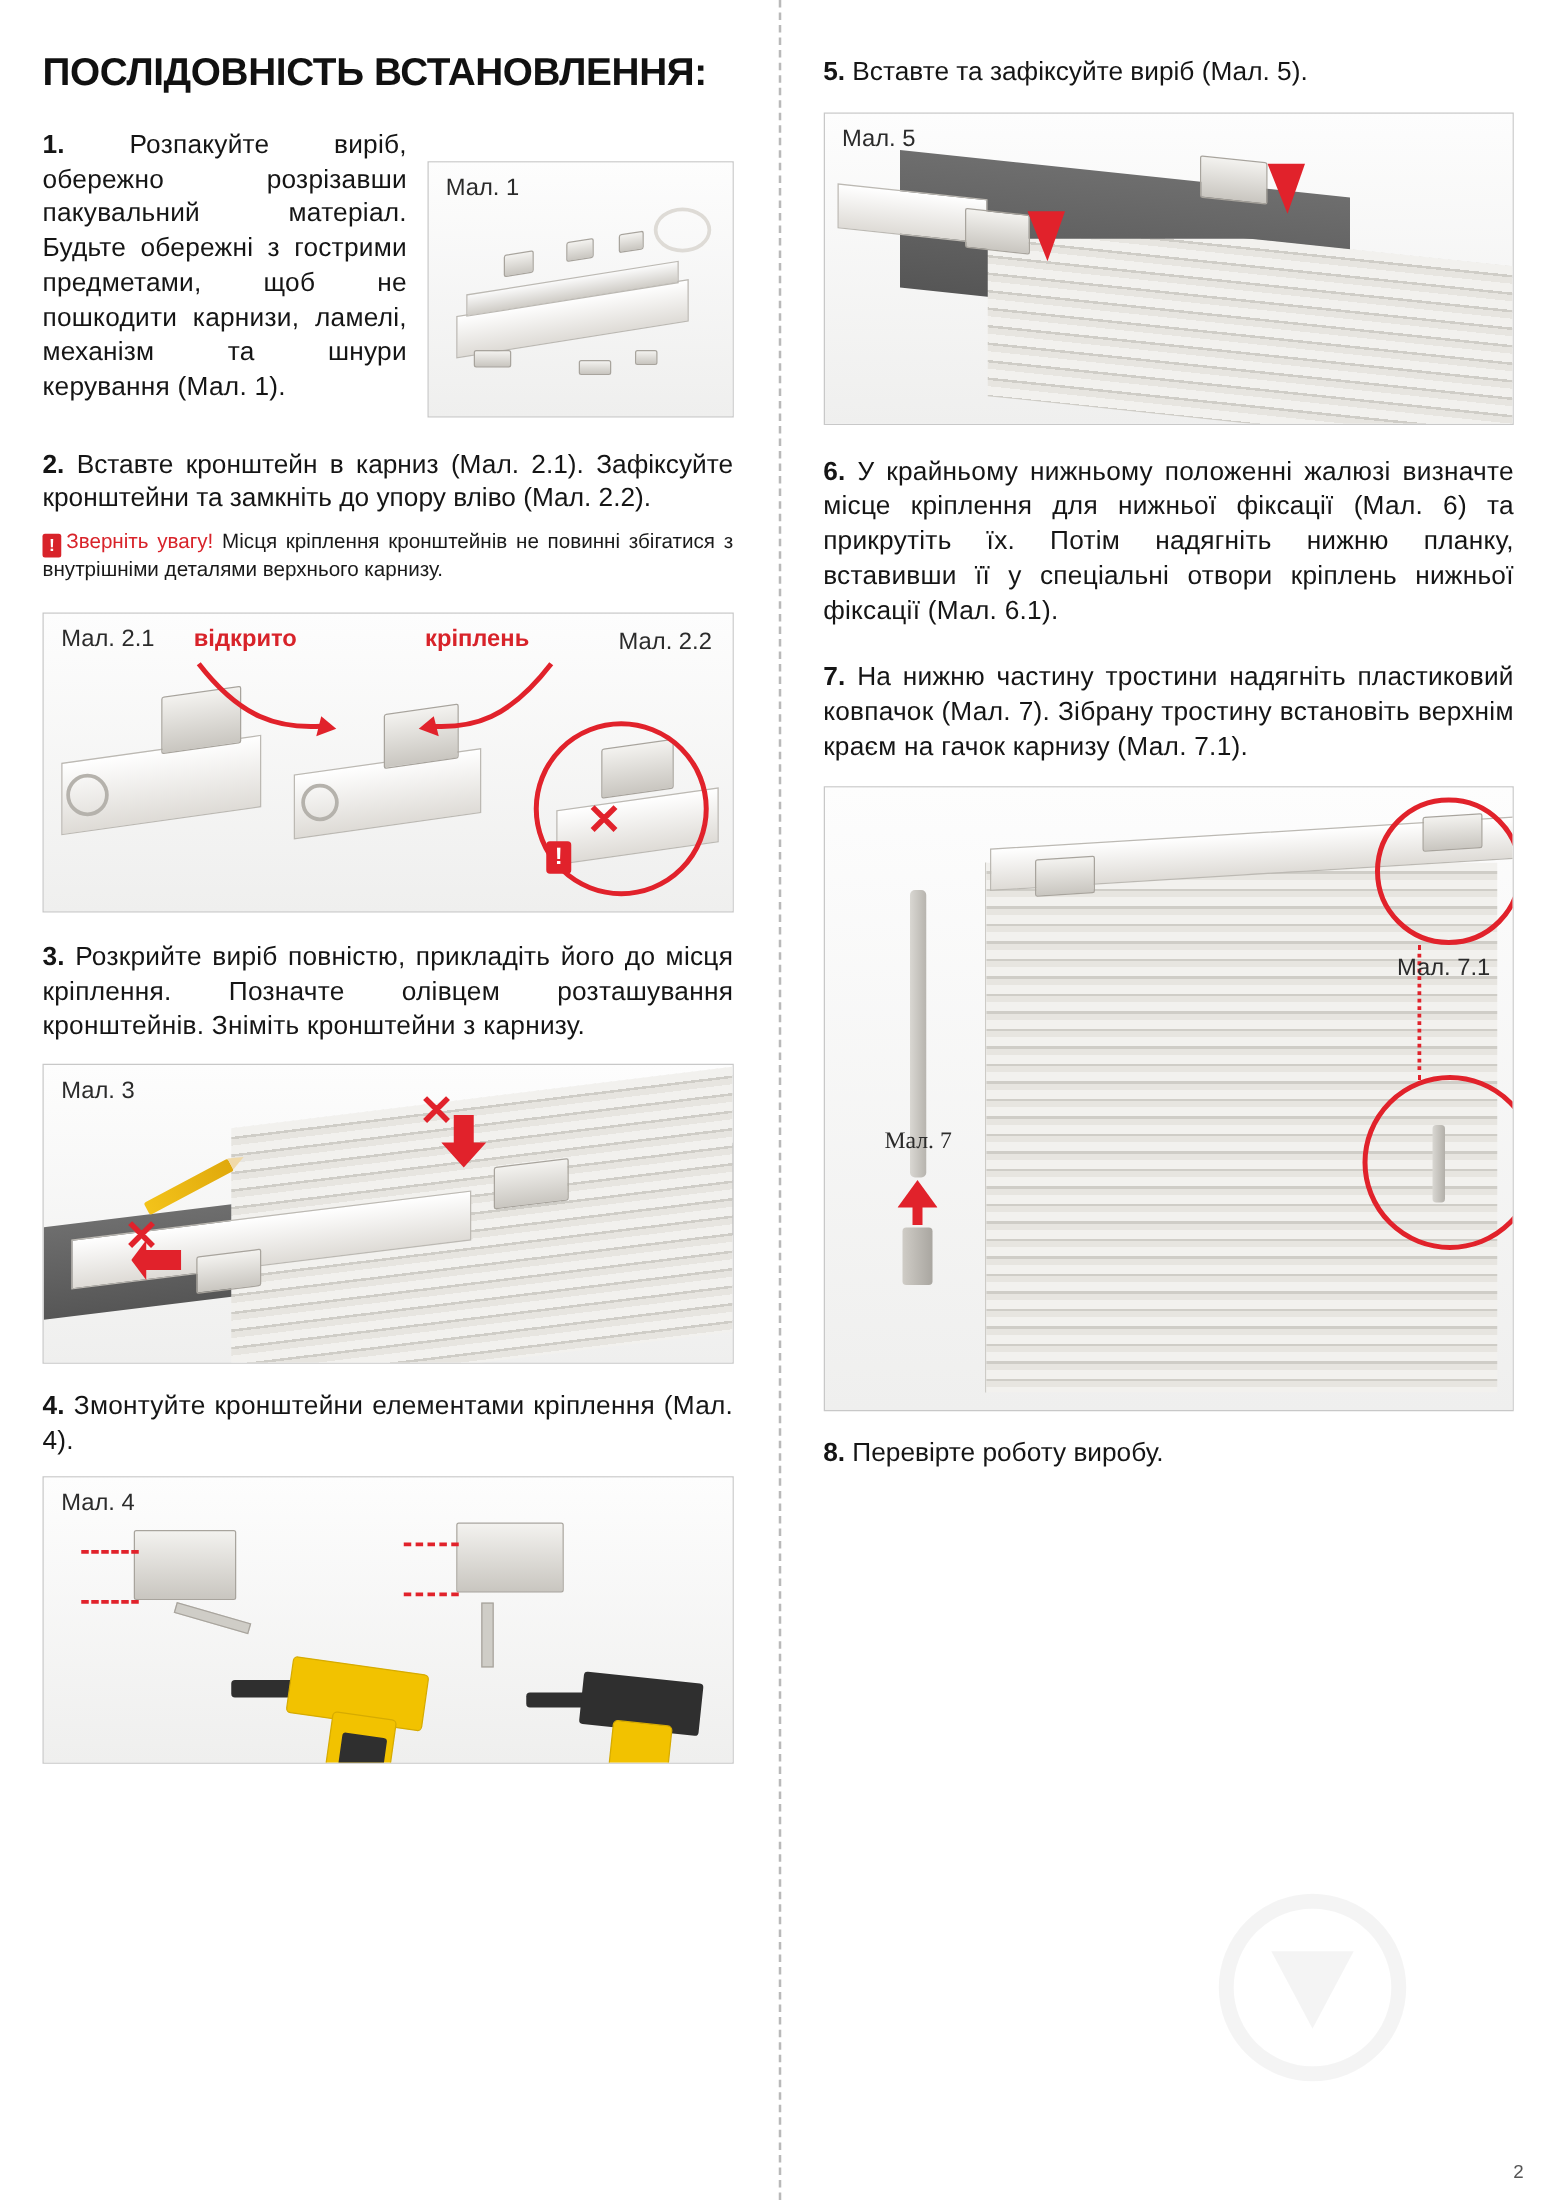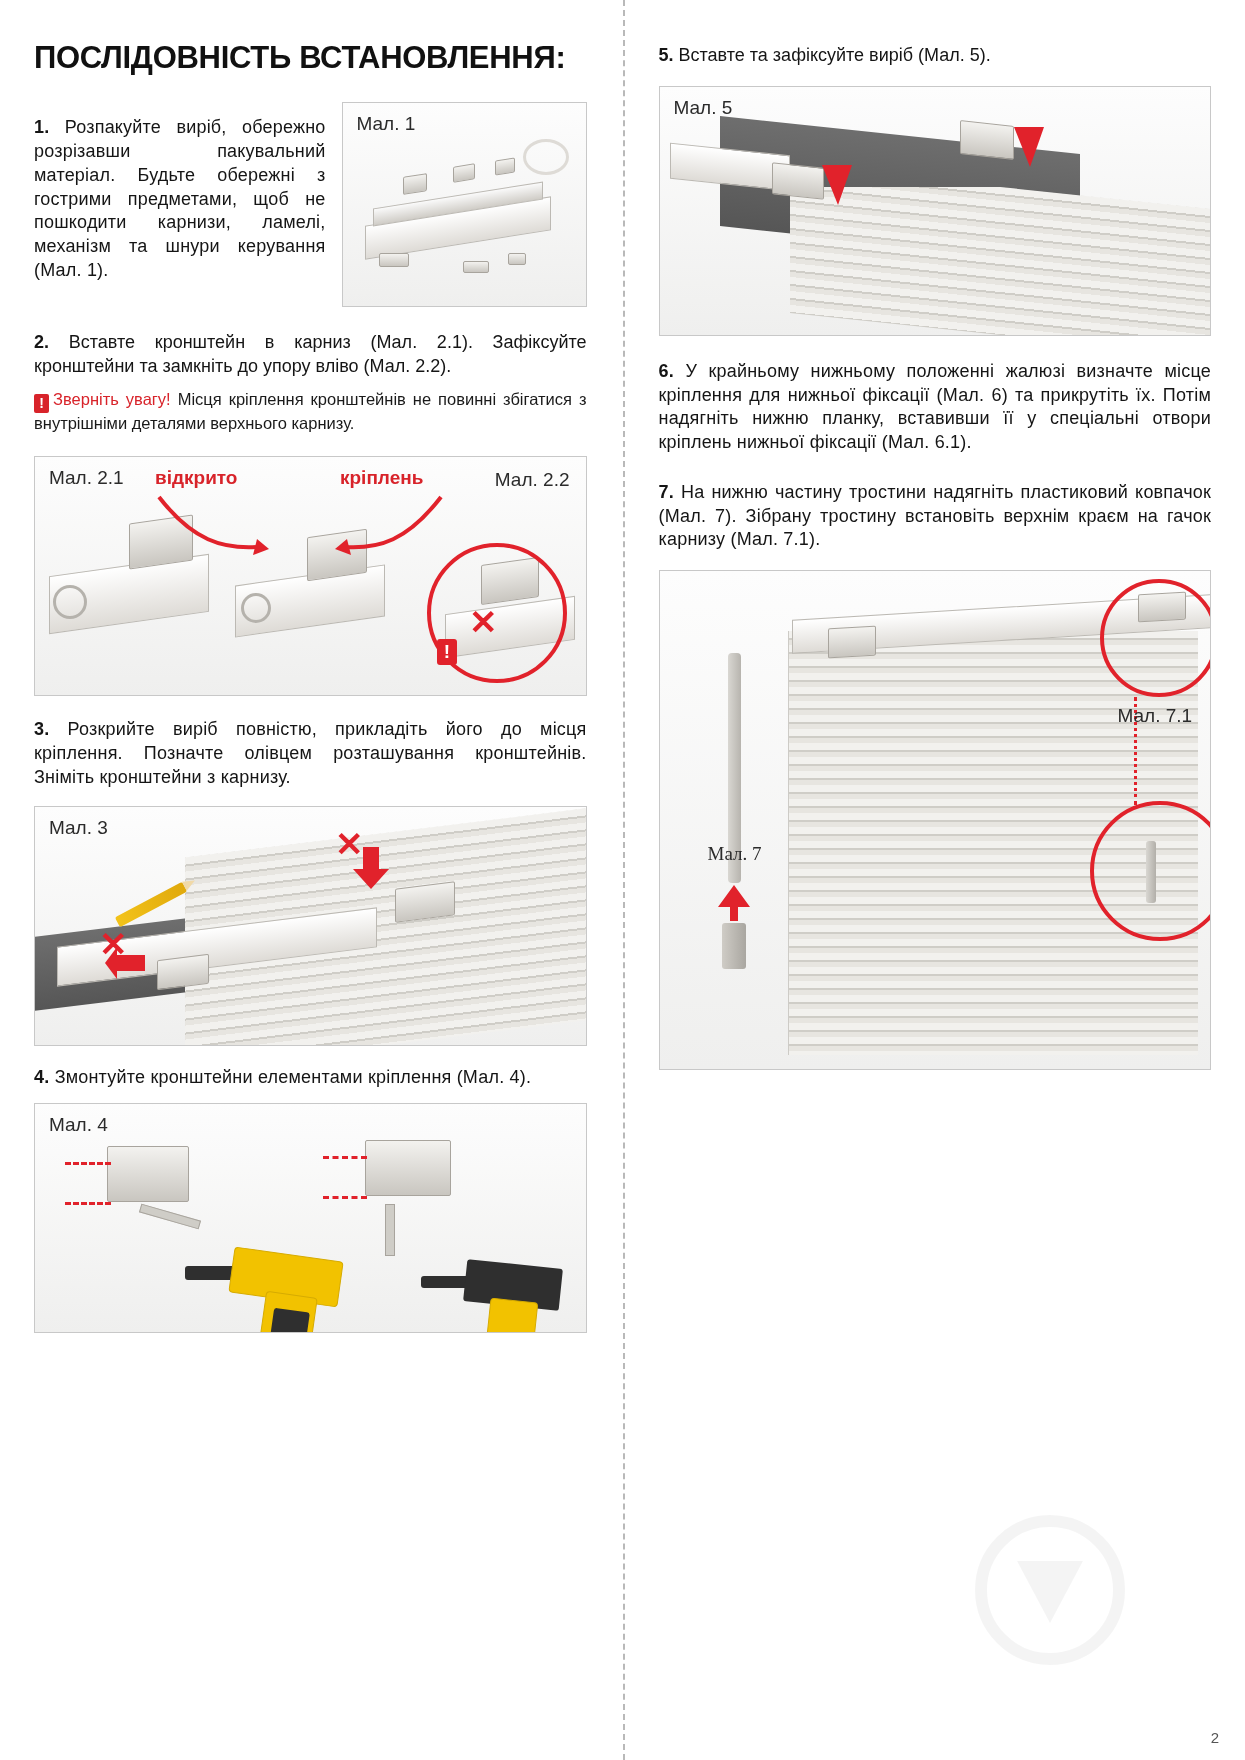--- a/index.html
+++ b/index.html
@@ -46,21 +46,21 @@
 
   h1.title {
     font-size: 31px;
     font-weight: bold;
     letter-spacing: -0.3px;
     margin: 12px 0 26px 0;
     color: #111;
   }
 
   .para {
-    font-size: 18px;
+    font-size: 21px;
     line-height: 1.32;
     text-align: justify;
     margin: 0 0 10px 0;
     color: #151515;
   }
   .para .num { font-weight: bold; }
   .para.spaced { letter-spacing: 0.2px; }
 
   .note {
     font-size: 16.5px;
@@ -220,21 +220,21 @@
 
   <div class="divider"></div>
   <div class="watermark"></div>
 
   <div class="cols">
 
     <div class="col left">
 
       <h1 class="title">ПОСЛІДОВНІСТЬ ВСТАНОВЛЕННЯ:</h1>
 
-      <div style="display:flex; gap:16px; align-items:center;">
+      <div style="display:flex; gap:16px; align-items:flex-end;">
         <div style="flex:1 1 auto;">
           <p class="para spaced">
             <span class="num">1.</span>
             <span>Розпакуйте виріб, обережно розрізавши пакувальний матеріал. Будьте обережні з гострими предметами, щоб не пошкодити карнизи, ламелі, механізм та шнури керування (Мал. 1).</span>
           </p>
         </div>
         <div class="fig" style="width:245px;height:205px;flex:0 0 245px;">
           <span class="cap tl">Мал. 1</span>
           <div class="wall"></div>
 
@@ -402,18 +402,22 @@
         <div class="bracket" style="left:168px;top:56px;width:48px;height:30px;transform:skewY(-3.5deg);"></div>
         <div class="bracket" style="left:478px;top:22px;width:48px;height:28px;transform:skewY(-3.5deg);"></div>
 
         <div class="circle-red" style="left:440px;top:8px;width:118px;height:118px;"></div>
         <div class="circle-red" style="left:430px;top:230px;width:140px;height:140px;"></div>
         <div style="position:absolute;left:474px;top:126px;width:2px;height:108px;border-left:3px dotted #e1222b;"></div>
         <span class="cap" style="left:458px;top:134px;">Мал. 7.1</span>
         <div style="position:absolute;left:486px;top:270px;width:10px;height:62px;background:linear-gradient(90deg,#d9d7d2,#b2afa9);border-radius:3px;"></div>
       </div>
 
+      <p class="para" style="margin-top:20px;">
+        <span class="num">8.</span>
+        <span>Перевірте роботу виробу.</span>
+      </p>
 
     </div>
   </div>
 
   <div class="footer-num">2</div>
 </div>
 
 </body></html>

